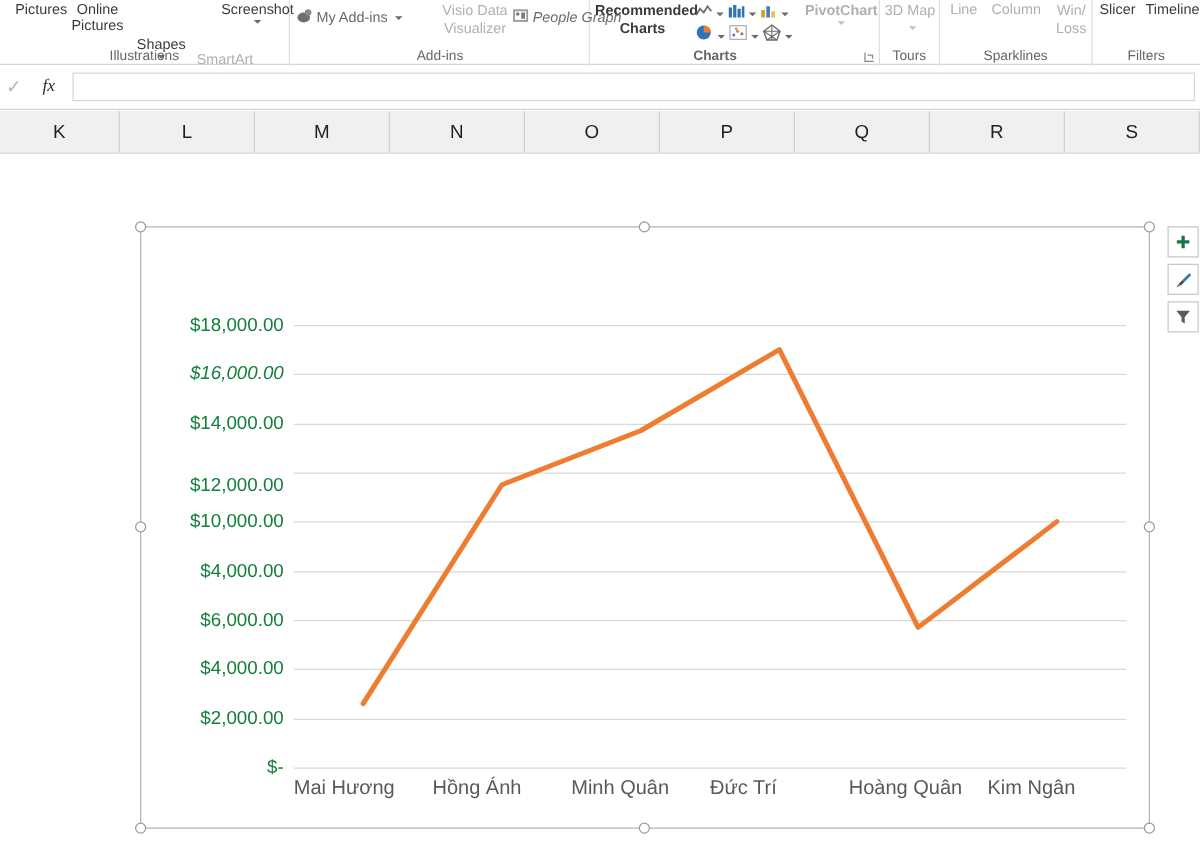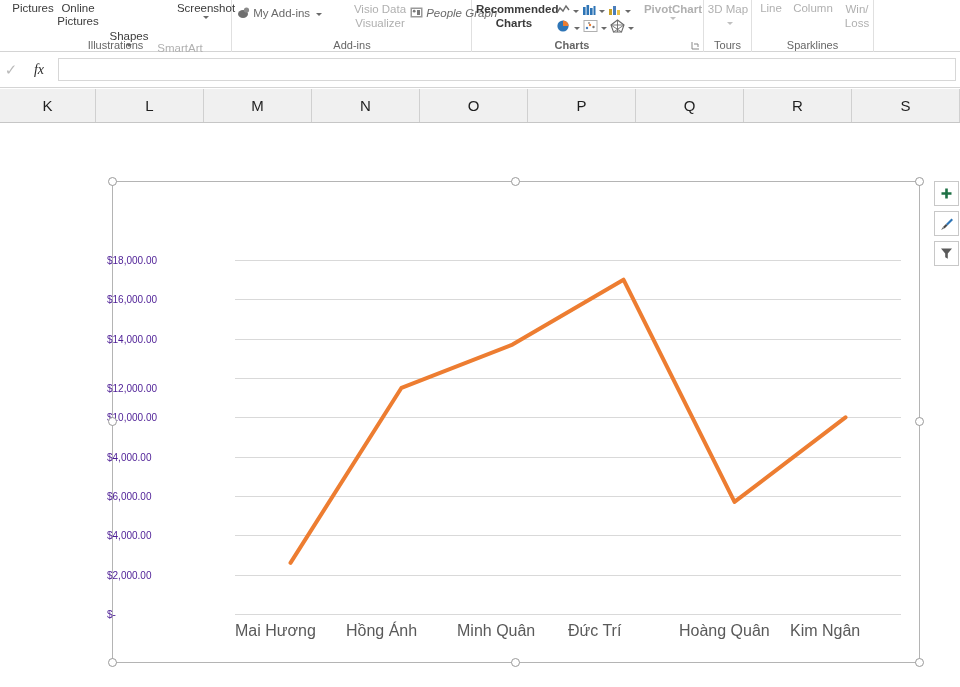--- a/index.html
+++ b/index.html
@@ -115,21 +115,21 @@
   .plot {
     position: absolute; left: 122px; top: 78px;
     width: 666px; height: 354px;
   }
   .gridline {
     position: absolute; left: 0; width: 100%; height: 1px;
     background: #d9d9d9;
   }
   .ytick {
     position: absolute; right: 674px; width: 120px;
-    text-align: left; font-size: 10px; color: #4c1d95;
+    text-align: right; font-size: 15px; color: #15803d;
     transform: translateY(-50%); white-space: nowrap;
   }
   .xlabels {
     position: absolute; left: 122px; top: 440px; width: 666px;
     display: flex;
   }
   .xlabel {
     flex: 1; text-align: left; font-size: 16px; color: #595959;
     white-space: nowrap;
   }
@@ -288,20 +288,29 @@
       </div>
       <div class="ritem dim" style="left:34px; top:2px; width:54px;">
         <span>Column</span>
       </div>
       <div class="ritem dim" style="left:88px; top:2px; width:34px; line-height:14px;">
         <span>Win/ Loss</span>
       </div>
       <div class="rgroup-label">Sparklines</div>
     </div>
 
+    <div class="rgroup nb" style="left:874px; width:86px;">
+      <div class="ritem" style="left:0px; top:2px; width:40px;">
+        <span>Slicer</span>
+      </div>
+      <div class="ritem" style="left:38px; top:2px; width:52px;">
+        <span>Timeline</span>
+      </div>
+      <div class="rgroup-label">Filters</div>
+    </div>
   </div>
 
   <div class="fbar">
     <div class="fbar-chk">✓</div>
     <div class="fbar-fx">
       <span>fx</span>
     </div>
     <input class="fbar-input" type="text" value="" style="">
   </div>
 
@@ -330,21 +339,21 @@
           <div class="gridline" style="top: 118px;"></div>
           <div class="gridline" style="top: 157.333px;"></div>
           <div class="gridline" style="top: 196.667px;"></div>
           <div class="gridline" style="top: 236px;"></div>
           <div class="gridline" style="top: 275.333px;"></div>
           <div class="gridline" style="top: 314.667px;"></div>
           <div class="gridline" style="top: 354px;"></div>
         </div>
       <div id="yticks">
           <div class="ytick" style="top: 0px;">$18,000.00</div>
-          <div class="ytick" style="top: 39.3333px;">$16,000.00</div>
+          <div class="ytick" style="top: 39.3333px; font-style: italic;">$16,000.00</div>
           <div class="ytick" style="top: 78.6667px;">$14,000.00</div>
           <div class="ytick" style="top: 128px;">$12,000.00</div>
           <div class="ytick" style="top: 157.333px;">$10,000.00</div>
           <div class="ytick" style="top: 196.667px;">$4,000.00</div>
           <div class="ytick" style="top: 236px;">$6,000.00</div>
           <div class="ytick" style="top: 275.333px;">$4,000.00</div>
           <div class="ytick" style="top: 314.667px;">$2,000.00</div>
           <div class="ytick" style="top: 354px;">$-</div>
         </div>
       <svg class="series-svg" id="series-svg" width="666" height="354">

